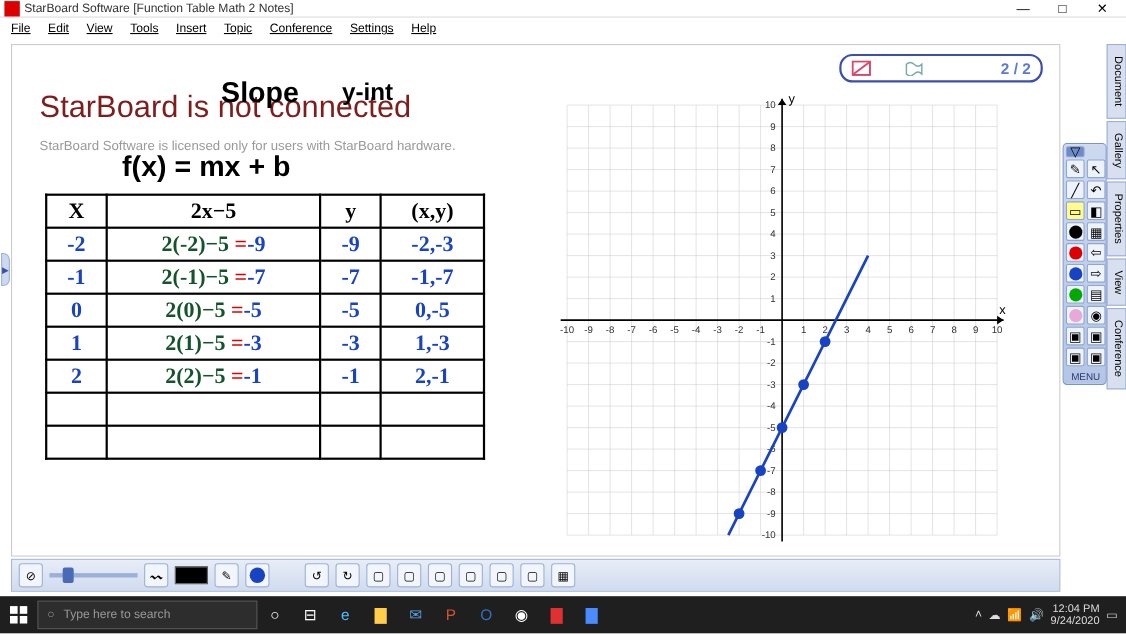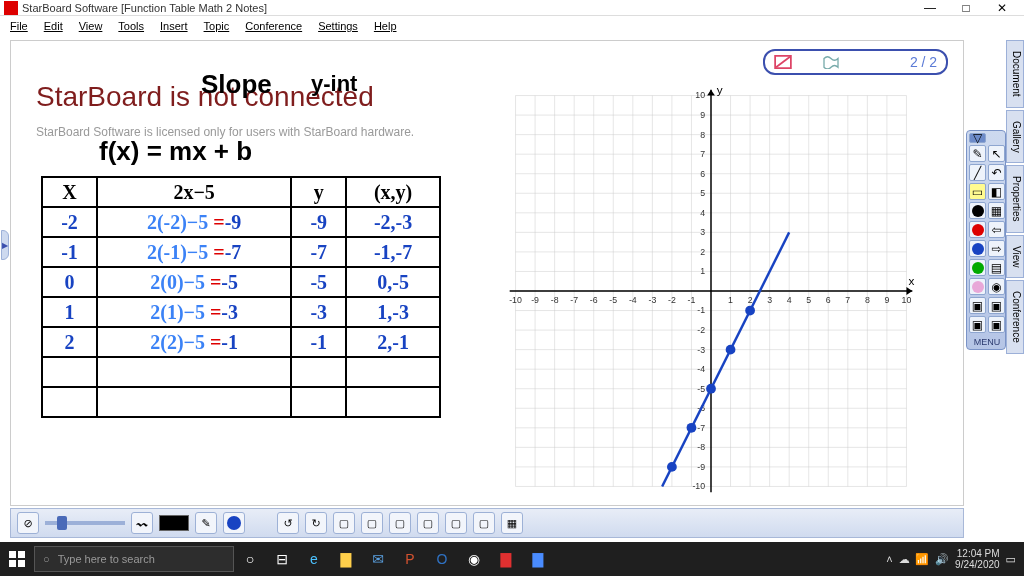--- a/index.html
+++ b/index.html
@@ -9,34 +9,34 @@
   .titlebar .title { flex: 1; font-size: 11px; color: #333; }
   .titlebar .winbtn { width: 36px; height: 18px; text-align: center; line-height: 18px; font-size: 12px; cursor: pointer; }
   .menubar { height: 20px; display: flex; align-items: center; padding: 0 4px; font-size: 11px; gap: 4px; }
   .menubar span { padding: 2px 6px; cursor: pointer; text-decoration: underline; }
   .workspace { position: absolute; top: 40px; left: 10px; right: 60px; bottom: 70px; background: #fff; border: 1px solid #ccc; overflow: hidden; }
   .notconnected { position: absolute; left: 25px; top: 40px; color: #7f1d1d; font-size: 28px; font-weight: normal; z-index: 1; text-align: right; }
   .license { position: absolute; left: 25px; top: 82px; color: #999; font-size: 12px; z-index: 1; line-height: 1.5; }
   .handwriting { position: absolute; font-family: Liberation Sans, sans-serif; font-weight: bold; color: #000; z-index: 5; }
   .slope { left: 190px; top: 28px; font-size: 26px; }
   .yint { left: 300px; top: 30px; font-size: 22px; }
-  .fnrow { left: 88px; top: 95px; font-size: 26px; }
+  .fnrow { left: 100px; top: 95px; font-size: 26px; }
   .table { position: absolute; left: 30px; top: 135px; width: 400px; border-collapse: collapse; z-index: 5; }
   .table td { border: 2px solid #000; padding: 1px 6px; font-family: "Comic Sans MS", cursive; font-size: 20px; font-weight: bold; text-align: center; height: 30px; }
   .table .hdr { color: #000; }
   .table .xv { color: #1843c2; }
-  .table .expr { color: #3b82f6; }
+  .table .expr { color: #14532d; }
   .table .eq { color: #d00; }
   .table .yv { color: #1843c2; }
   .table .pt { color: #1843c2; }
   .graph { position: absolute; left: 475px; top: 35px; width: 450px; height: 430px; }
   .graph svg { width: 100%; height: 100%; }
   .page-indicator { position: absolute; right: 15px; top: 8px; width: 185px; height: 26px; border: 2px solid #3b4fae; border-radius: 12px; display: flex; align-items: center; justify-content: center; gap: 30px; z-index: 10; background:#fff; }
   .page-indicator .icn { width: 18px; height: 14px; }
-  .page-indicator .pg { color: #5a7ad6; font-size: 14px; font-weight: normal; margin-left: 40px; }
+  .page-indicator .pg { color: #5a7ad6; font-size: 14px; font-weight: bold; margin-left: 40px; }
   .sidetabs { position: absolute; right: 0; top: 40px; width: 18px; display: flex; flex-direction: column; gap: 2px; }
   .sidetabs .tab { writing-mode: vertical-rl; background: #d8e0f0; border: 1px solid #9cb0d8; font-size: 10px; padding: 10px 1px; text-align: center; cursor: pointer; }
   .palette { position: absolute; right: 18px; top: 130px; width: 40px; background: linear-gradient(#cdd9ef,#b5c5e6); border: 1px solid #7a93c7; border-radius: 4px; padding: 2px; display: grid; grid-template-columns: 1fr 1fr; gap: 2px; }
   .palette .pbtn { width: 17px; height: 17px; background: #eef3fb; border: 1px solid #8ea6d0; border-radius: 2px; cursor: pointer; display:flex;align-items:center;justify-content:center; }
   .palette .dot { width: 12px; height: 12px; border-radius: 50%; }
   .palette .menu-label { grid-column: span 2; text-align:center; font-size:9px; color:#2b3a6f; padding-top:2px; }
   .bottom-toolbar { position: absolute; left: 10px; right: 60px; bottom: 38px; height: 30px; background: linear-gradient(#e8edf7,#d0dbef); border: 1px solid #a8b8d8; display: flex; align-items: center; padding: 0 6px; gap: 6px; }
   .bottom-toolbar .tbtn { width: 22px; height: 22px; background: #f2f5fb; border: 1px solid #9db1d6; border-radius: 3px; cursor: pointer; display:flex;align-items:center;justify-content:center; font-size: 11px; }
   .bottom-toolbar .slider { width: 80px; height: 4px; background: #9cb0d8; position: relative; }
   .bottom-toolbar .slider::after { content:''; position:absolute; left: 12px; top:-5px; width:10px;height:14px;background:#4a6ab8;border-radius:2px; }

